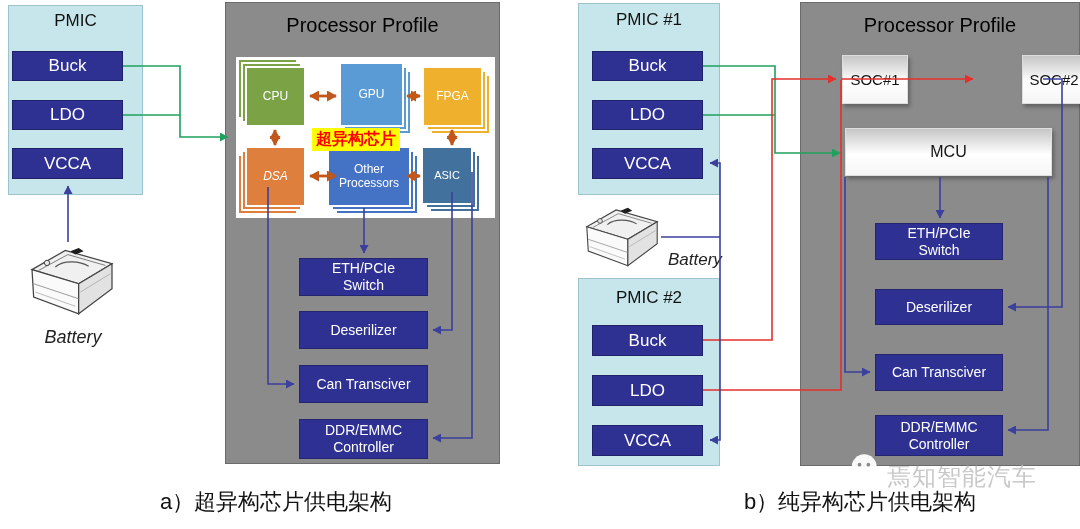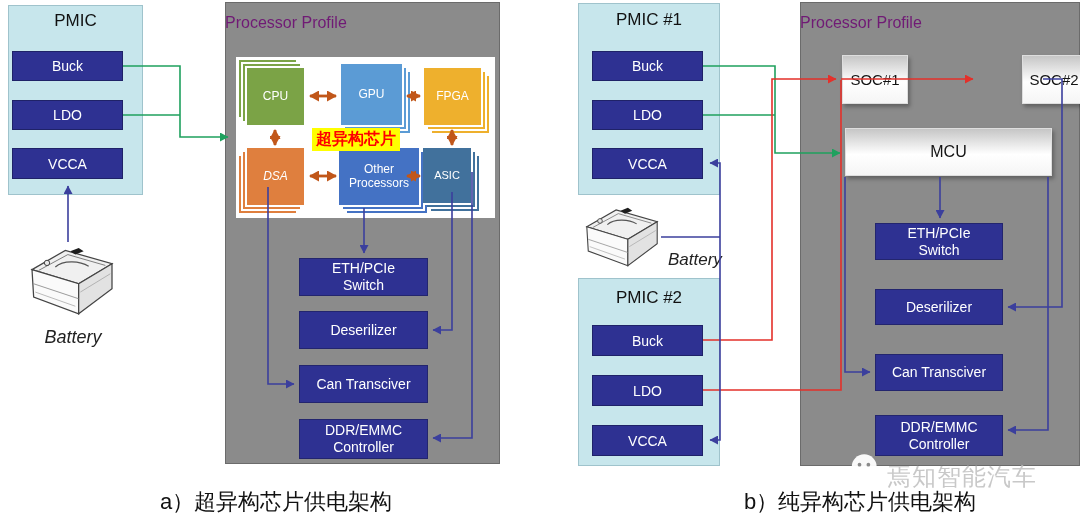--- a/index.html
+++ b/index.html
@@ -2,23 +2,23 @@
 <html><head>
 <meta charset="utf-8">
 <style>
   html,body{margin:0;padding:0;background:#fff;}
   #canvas{position:relative;width:1080px;height:529px;background:#fff;overflow:hidden;
           font-family:"Liberation Sans","DejaVu Sans",sans-serif;}
   .abs{position:absolute;}
   .pmic{background:#c7e6ec;border:1px solid #9fc3cc;box-sizing:border-box;}
   .pmic-title{color:#111;font-size:17px;text-align:center;}
   .module{background:#2e3192;border:1px solid #1f2268;box-sizing:border-box;color:#fff;
-          font-size:14px;display:flex;align-items:center;justify-content:center;}
+          font-size:17px;display:flex;align-items:center;justify-content:center;}
   .profile{background:#8b8b8b;border:1px solid #6b6b6b;box-sizing:border-box;}
-  .profile-title{color:#701a75;font-size:16px;text-align:left;}
+  .profile-title{color:#000000;font-size:20px;text-align:center;}
   .panel{background:#fff;}
   .chip{position:absolute;display:flex;align-items:center;justify-content:center;
         text-align:center;color:#fff;background:var(--c);font-size:12px;line-height:1.15;}
   .st-ul{box-shadow:-2px -2px 0 0 #fff,-4px -4px 0 0 var(--c),-6px -6px 0 0 #fff,-8px -8px 0 0 var(--c);}
   .st-dr{box-shadow:2px 2px 0 0 #fff,4px 4px 0 0 var(--c),6px 6px 0 0 #fff,8px 8px 0 0 var(--c);}
   .st-dl{box-shadow:-2px 2px 0 0 #fff,-4px 4px 0 0 var(--c),-6px 6px 0 0 #fff,-8px 8px 0 0 var(--c);font-style:italic;}
   .hetero-label{background:#ffff00;color:#fe0000;font-weight:bold;font-size:16px;
                 padding:1px 4px;white-space:nowrap;}
   .periph{background:#2e3192;border:1px solid #23256e;box-sizing:border-box;color:#fff;
           font-size:14px;line-height:17px;display:flex;align-items:center;justify-content:center;
@@ -60,21 +60,21 @@
   <div class="abs battery-label" style="left:8px;top:327px;width:130px;text-align:center;">Battery</div>
 
   <div class="abs profile" style="left:225px;top:2px;width:275px;height:462px;"></div>
   <div class="abs profile-title" style="left:225px;top:14px;width:275px;">Processor Profile</div>
   <div class="abs panel" style="left:236px;top:57px;width:259px;height:161px;"></div>
 
   <div class="chip st-ul" style="--c:#7ba346;left:247px;top:68px;width:57px;height:57px;">CPU</div>
   <div class="chip st-dr" style="--c:#5b9bd5;left:341px;top:64px;width:61px;height:61px;">GPU</div>
   <div class="chip st-dr" style="--c:#eeb02d;left:424px;top:68px;width:57px;height:57px;">FPGA</div>
   <div class="chip st-dl" style="--c:#df7f3e;left:247px;top:148px;width:57px;height:57px;">DSA</div>
-  <div class="chip st-dr" style="--c:#4472c4;left:339px;top:148px;width:80px;height:57px;">Other Processors</div>
+  <div class="chip st-dr" style="--c:#4472c4;left:329px;top:148px;width:80px;height:57px;">Other Processors</div>
   <div class="chip st-dr" style="--c:#41719c;left:423px;top:148px;width:48px;height:55px;font-size:11px;">ASIC</div>
 
   <div class="abs hetero-label" style="left:312px;top:128px;">超异构芯片</div>
 
   <div class="abs periph two-line" style="left:299px;top:258px;width:129px;height:38px;">ETH/PCIe Switch</div>
   <div class="abs periph" style="left:299px;top:311px;width:129px;height:38px;">Deserilizer</div>
   <div class="abs periph" style="left:299px;top:365px;width:129px;height:38px;">Can Transciver</div>
   <div class="abs periph two-line" style="left:299px;top:419px;width:129px;height:40px;">DDR/EMMC Controller</div>
 
   <div class="abs caption" style="left:56px;top:487px;width:440px;">a）超异构芯片供电架构</div>

